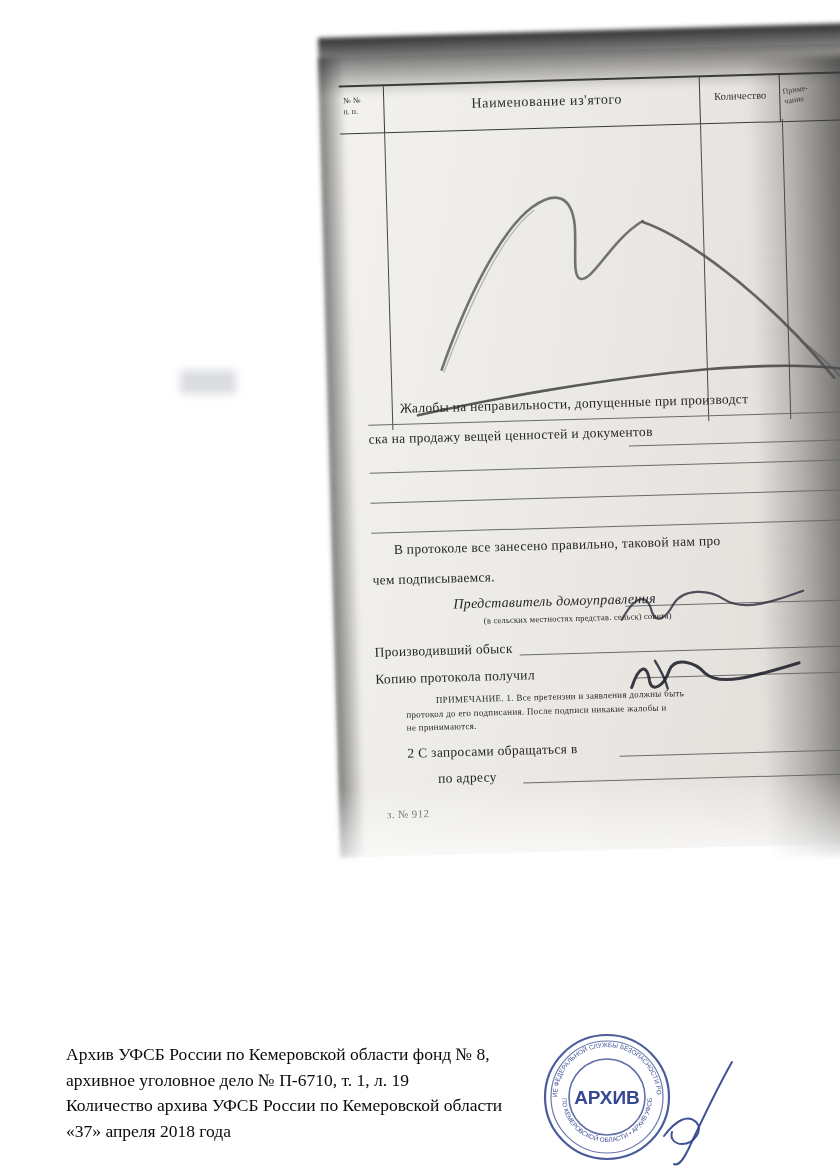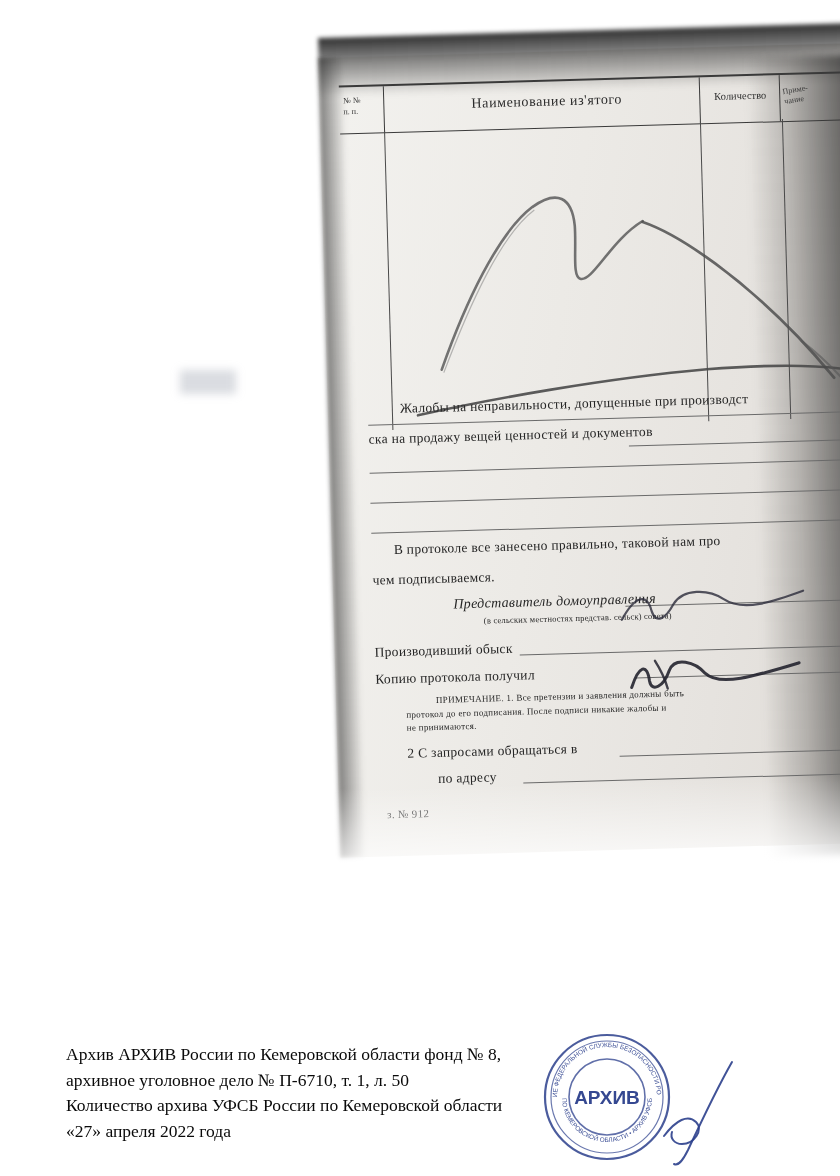--- a/index.html
+++ b/index.html
@@ -270,24 +270,24 @@
     <div class="txt" style="left:100px; top:716px;">по адресу</div>
     <div class="line" style="left:185px; top:730px; width:355px;"></div>
 
     <div class="txt txt-sm" style="left:48px; top:752px; color:#4a4a4a;">з. № 912</div>
   </div>
 
   <div class="scan-fade-bottom"></div>
 </div>
 
 <div class="caption">
-  <div>Архив АРХИВ России по Кемеровской области фонд № 8,</div>
-  <div>архивное уголовное дело № П-6710, т. 1, л. 50</div>
+  <div>Архив УФСБ России по Кемеровской области фонд № 8,</div>
+  <div>архивное уголовное дело № П-6710, т. 1, л. 19</div>
   <div>Количество архива УФСБ России по Кемеровской области</div>
-  <div>«27» апреля 2022 года</div>
+  <div>«37» апреля 2018 года</div>
 </div>
 
 <div class="stamp">
   <svg viewBox="0 0 134 134" width="134" height="134">
     <defs>
       <path id="arcTop" d="M 17,67 A 50,50 0 0 1 117,67"></path>
       <path id="arcBottom" d="M 22,67 A 45,45 0 0 0 112,67"></path>
     </defs>
     <circle cx="67" cy="67" r="62" fill="none" stroke="#2b3f8c" stroke-width="2.2" opacity="0.85"></circle>
     <circle cx="67" cy="67" r="56" fill="none" stroke="#2b3f8c" stroke-width="1.2" opacity="0.7"></circle>

